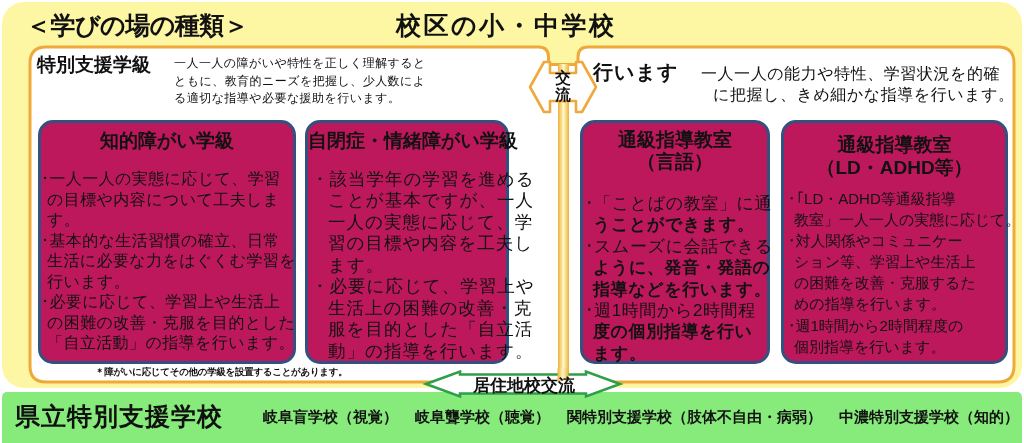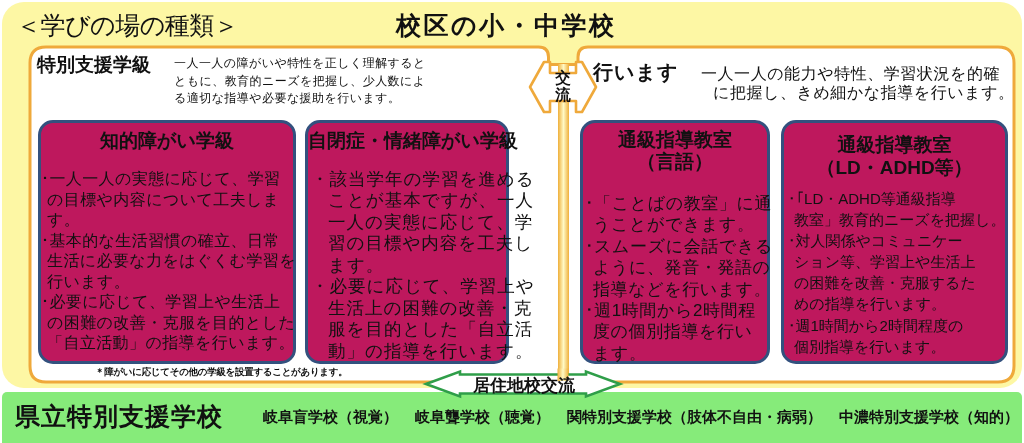--- a/index.html
+++ b/index.html
@@ -13,37 +13,37 @@
     --text:#111111;
   }
   *{margin:0;padding:0;box-sizing:border-box;}
   html,body{width:1024px;height:443px;background:#ffffff;overflow:hidden;}
   body{font-family:"Liberation Sans",sans-serif;color:var(--text);}
   #stage{position:relative;width:1024px;height:443px;background:#ffffff;}
 
   .panel{position:absolute;left:2px;top:2px;width:1020px;height:386px;
     background:var(--panel-yellow);border-radius:22px;}
 
-  .title-left{position:absolute;left:16px;top:9px;font-size:25px;font-weight:normal;letter-spacing:-0.5px;white-space:nowrap;}
+  .title-left{position:absolute;left:26px;top:9px;font-size:25px;font-weight:bold;letter-spacing:-0.5px;white-space:nowrap;}
   .title-right{position:absolute;left:396px;top:9px;font-size:25px;font-weight:bold;letter-spacing:2.5px;white-space:nowrap;}
 
   .underlay{position:absolute;left:0;top:0;width:1024px;height:443px;pointer-events:none;}
   .bigbox-path{fill:#ffffff;stroke:var(--orange);stroke-width:3;}
 
   .sec-heading{position:absolute;font-weight:bold;white-space:nowrap;line-height:22px;}
   #special-heading{left:37px;top:54px;font-size:19px;letter-spacing:0px;}
   #regular-heading{left:593px;top:61px;font-size:20px;letter-spacing:1px;}
 
   .desc{position:absolute;}
   .desc .ln{white-space:nowrap;}
   #special-desc{left:174px;top:55px;font-size:12px;letter-spacing:0.45px;}
   #special-desc .ln{line-height:17.5px;height:17.5px;}
   #regular-desc{left:701px;top:63px;font-size:16px;letter-spacing:0.55px;}
   #regular-desc .ln{line-height:21px;height:21px;}
-  #regular-desc .ln+.ln{padding-left:12px;font-family:Liberation Mono, monospace;}
+  #regular-desc .ln+.ln{padding-left:12px;}
 
   
   .shaft{position:absolute;left:557.5px;top:64px;width:11px;height:317px;
     background:linear-gradient(to right,#EFAF3A,#FFF9C4 50%,#EFAF3A);}
 
   
   .bluebox{position:absolute;top:120px;height:244px;background:#be185d;
     border:3px solid var(--navy);border-radius:15px;}
   #cbox0{left:38px;width:258px;}
   #cbox1{left:305px;width:204px;}
@@ -58,21 +58,21 @@
   .cbox-body{position:absolute;}
   .cbox-body .bl{white-space:nowrap;}
   #cbox0 .cbox-body{left:0px;top:46px;font-size:16px;letter-spacing:0.4px;}
   #cbox0 .bl{line-height:20.5px;height:20.5px;}
   #cbox0 .cbox-body .cont{padding-left:6px;}
   #cbox1 .cbox-body{left:3px;top:45.5px;font-size:17.5px;letter-spacing:1px;}
   #cbox1 .bl{line-height:21.5px;height:21.5px;}
   #cbox1 .cbox-body .cont{padding-left:17px;}
   #cbox2 .cbox-body{left:2px;top:54px;font-size:17px;letter-spacing:0.6px;margin-top:16px;}
   #cbox2 .bl{line-height:21.4px;height:21.4px;}
-  #cbox2 .cbox-body .cont{padding-left:8px;}
+  #cbox2 .cbox-body .cont{padding-left:8px;font-weight:bold;}
   #cbox3 .cbox-body{left:4px;top:65px;font-size:15px;letter-spacing:0px;}
   #cbox3 .bl{line-height:21.1px;height:21.1px;}
   #cbox3 .cbox-body .cont{padding-left:6px;}
 
   .footnote{position:absolute;left:95px;top:366px;font-size:9.5px;font-weight:bold;letter-spacing:-0.3px;white-space:nowrap;}
 
   .banner{position:absolute;left:2px;top:392px;width:1020px;height:66px;
     background:var(--banner-green);border-radius:5px;}
   .banner-heading{position:absolute;left:13px;top:8px;font-size:25px;font-weight:bold;letter-spacing:1px;white-space:nowrap;}
   .banner-schools{position:absolute;left:233px;top:15.5px;font-size:15px;font-weight:bold;white-space:nowrap;padding-left:28px;}
@@ -163,21 +163,21 @@
       </div>
   </div>
 
   <div class="bluebox" id="cbox3">
     <div class="cbox-title">
       <span class="tl">通級指導教室</span>
       <span class="tl">（LD・ADHD等）</span>
     </div>
     <div class="cbox-body">
         <div class="bl">･「LD・ADHD等通級指導</div>
-        <div class="bl cont">教室」教育的ニーズを把握し。</div>
+        <div class="bl cont">教室」一人一人の実態に応じて。</div>
         <div class="bl">･対人関係やコミュニケー</div>
         <div class="bl cont">ション等、学習上や生活上</div>
         <div class="bl cont">の困難を改善・克服するた</div>
         <div class="bl cont">めの指導を行います。</div>
         <div class="bl">･週1時間から2時間程度の</div>
         <div class="bl cont">個別指導を行います。</div>
       </div>
   </div>
 
   <div class="footnote">＊障がいに応じてその他の学級を設置することがあります。</div>

